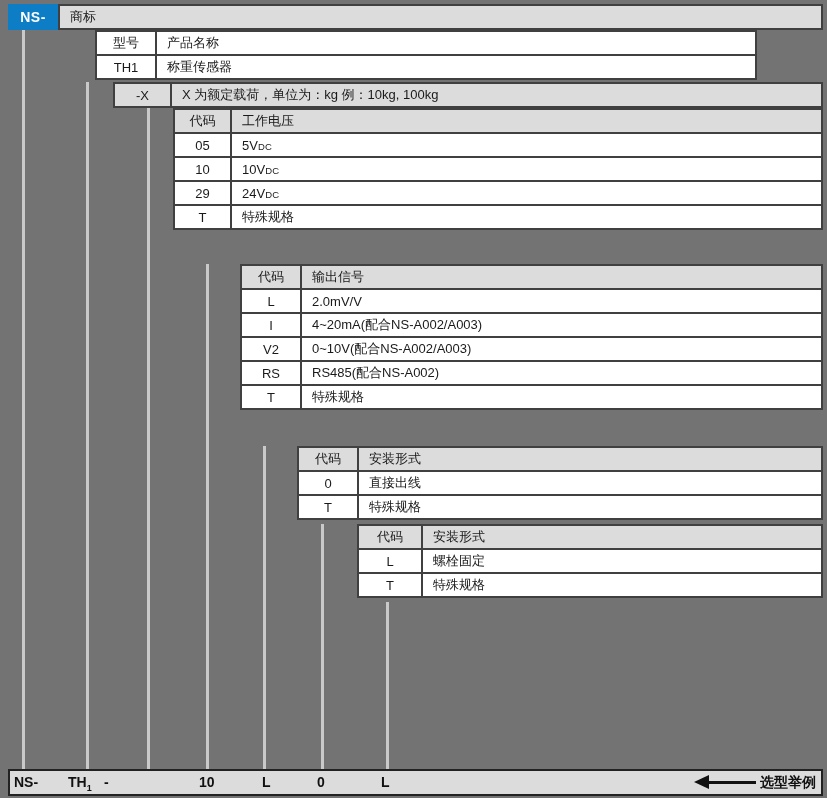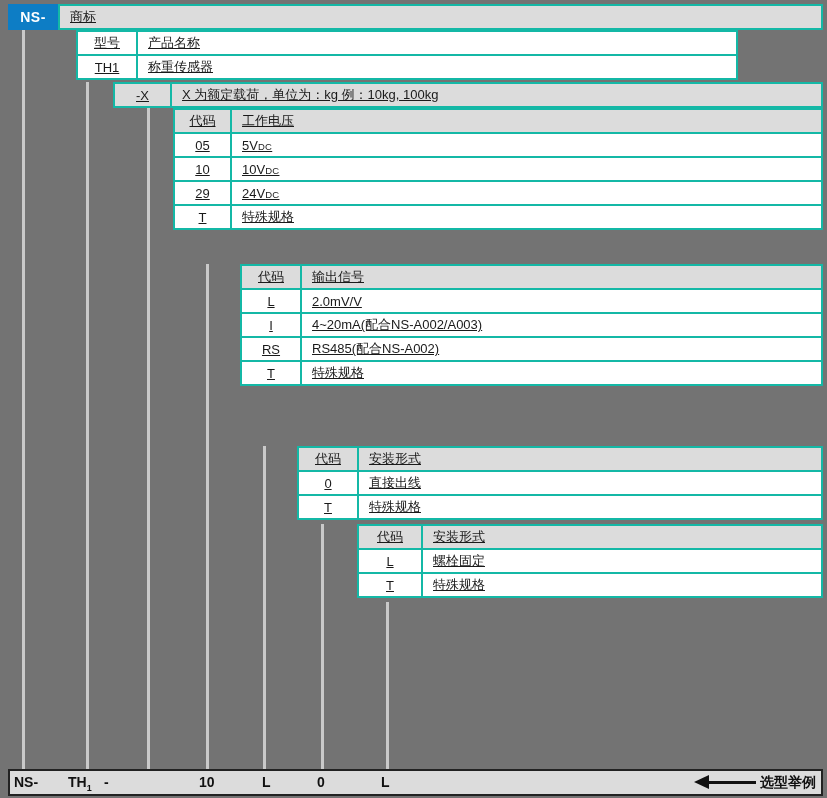--- a/index.html
+++ b/index.html
@@ -9,22 +9,22 @@
   }
   
   .brand{
     position:absolute;left:8px;top:4px;width:50px;height:26px;background:#0d7dc5;
     color:#ffffff;font-weight:bold;font-size:14px;
     display:flex;align-items:center;justify-content:center;letter-spacing:.5px;
   }
   
   table.blk{position:absolute;border-collapse:collapse;table-layout:fixed;}
   table.blk td{
-    border:2px solid #14b8a6;height:22px;padding:0 10px;background:#ffffff;
-    vertical-align:middle;white-space:nowrap;overflow:hidden;text-decoration:underline;
+    border:2px solid #404040;height:22px;padding:0 10px;background:#ffffff;
+    vertical-align:middle;white-space:nowrap;overflow:hidden;
   }
   table.blk td.code{text-align:center;padding:0 3px;}
   tr.hdr td{background:#dcdcdc;}
   tr.gray td{background:#dcdcdc;}
   .sm{font-size:9.5px;letter-spacing:.3px;}
   sub.sm{font-size:9px;}
   
   .vline{position:absolute;width:3px;background:#c9c9c9;}
   
   .bar{
@@ -48,21 +48,21 @@
   <div class="brand">NS-</div>
 
   <table class="blk" style="left:58px;top:4px;width:765px;">
     <tbody>
         <tr class="hdr">
       <td>商标</td>
     </tr>
   </tbody>
     </table>
 
-  <table class="blk" style="left:76px;top:30px;width:662px;">
+  <table class="blk" style="left:95px;top:30px;width:662px;">
     <colgroup>
         <col style="width:60px">
         <col>
       </colgroup>
     <tbody>
         <tr>
       <td class="code">型号</td>
       <td>产品名称</td>
     </tr>
     <tr>
@@ -124,20 +124,24 @@
       <td class="code">代码</td>
       <td>输出信号</td>
     </tr>
     <tr>
       <td class="code">L</td>
       <td>2.0mV/V</td>
     </tr>
     <tr>
       <td class="code">I</td>
       <td>4~20mA(配合NS-A002/A003)</td>
+    </tr>
+    <tr>
+      <td class="code">V2</td>
+      <td>0~10V(配合NS-A002/A003)</td>
     </tr>
     <tr>
       <td class="code">RS</td>
       <td>RS485(配合NS-A002)</td>
     </tr>
     <tr>
       <td class="code">T</td>
       <td>特殊规格</td>
     </tr>
   </tbody>

